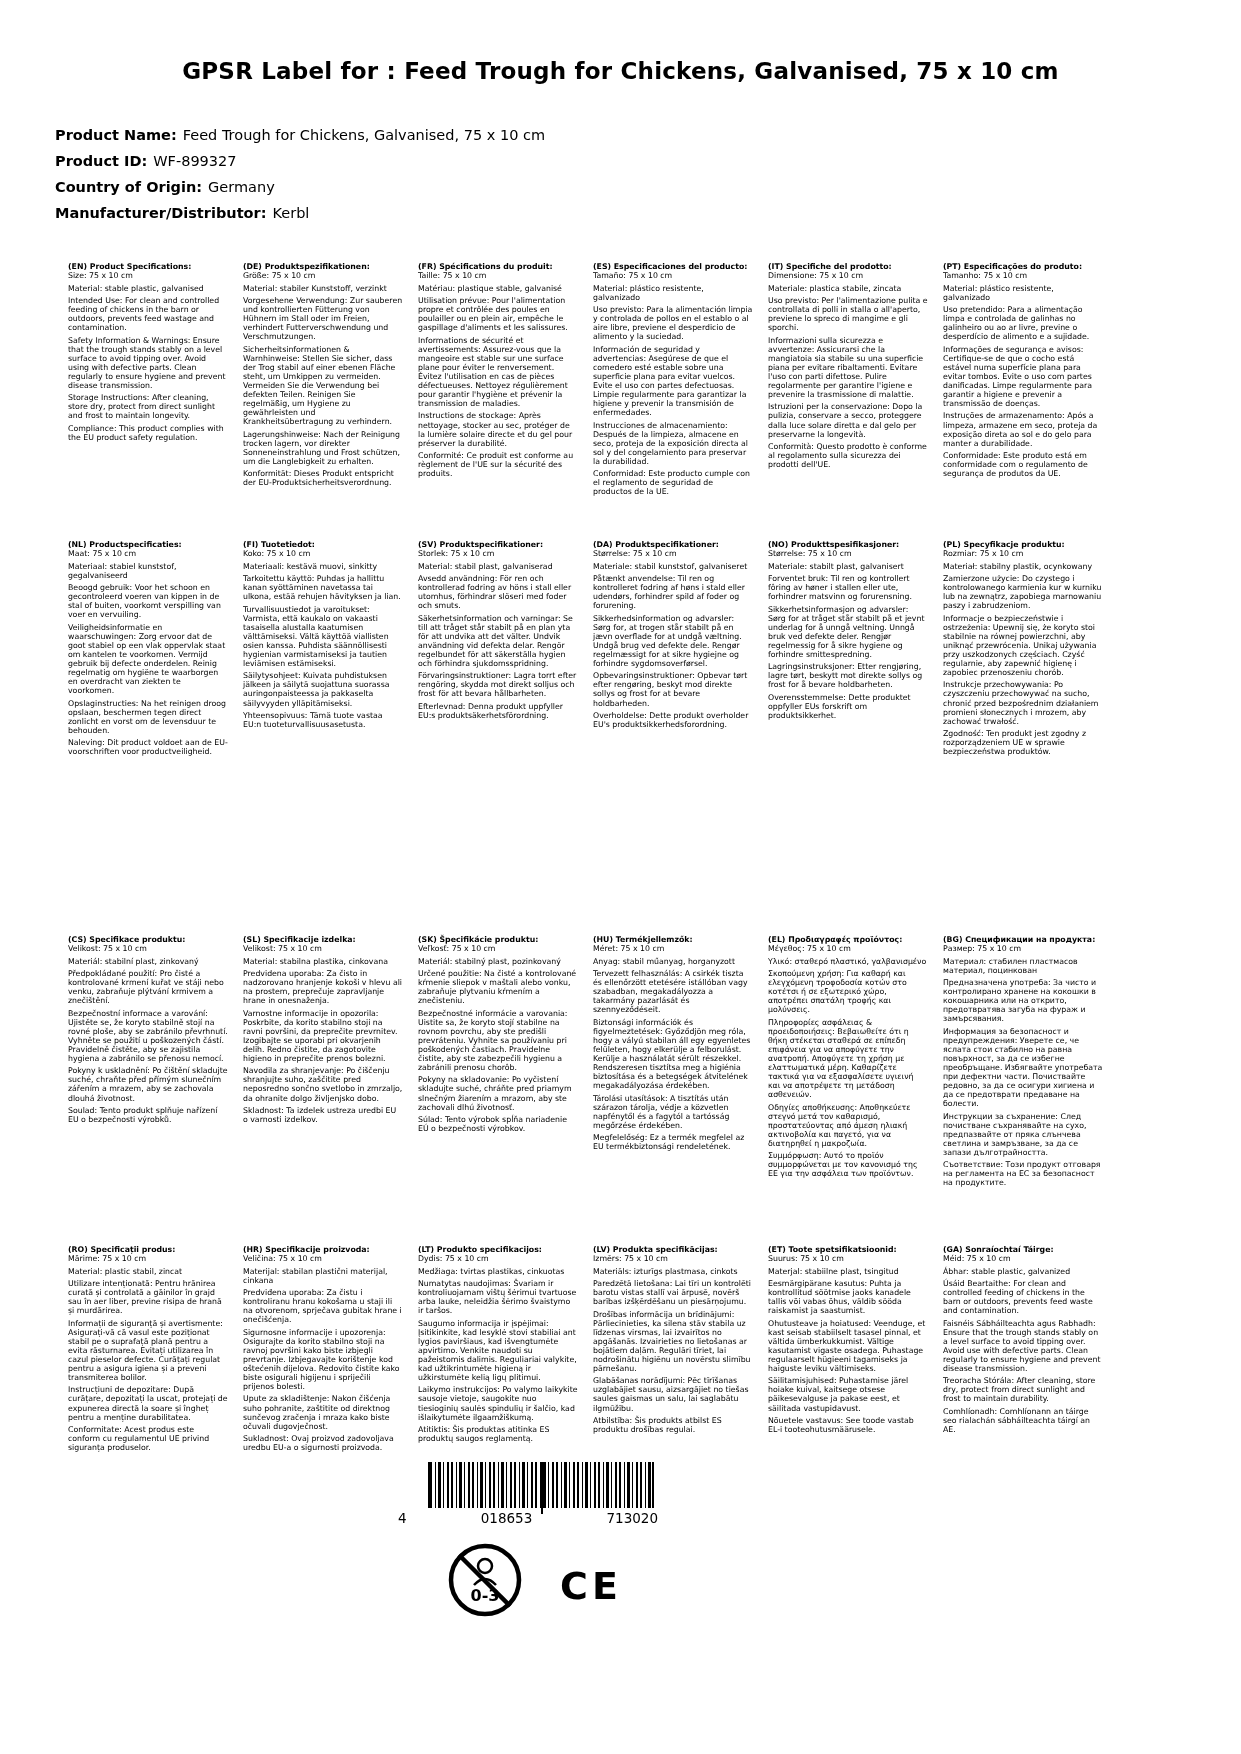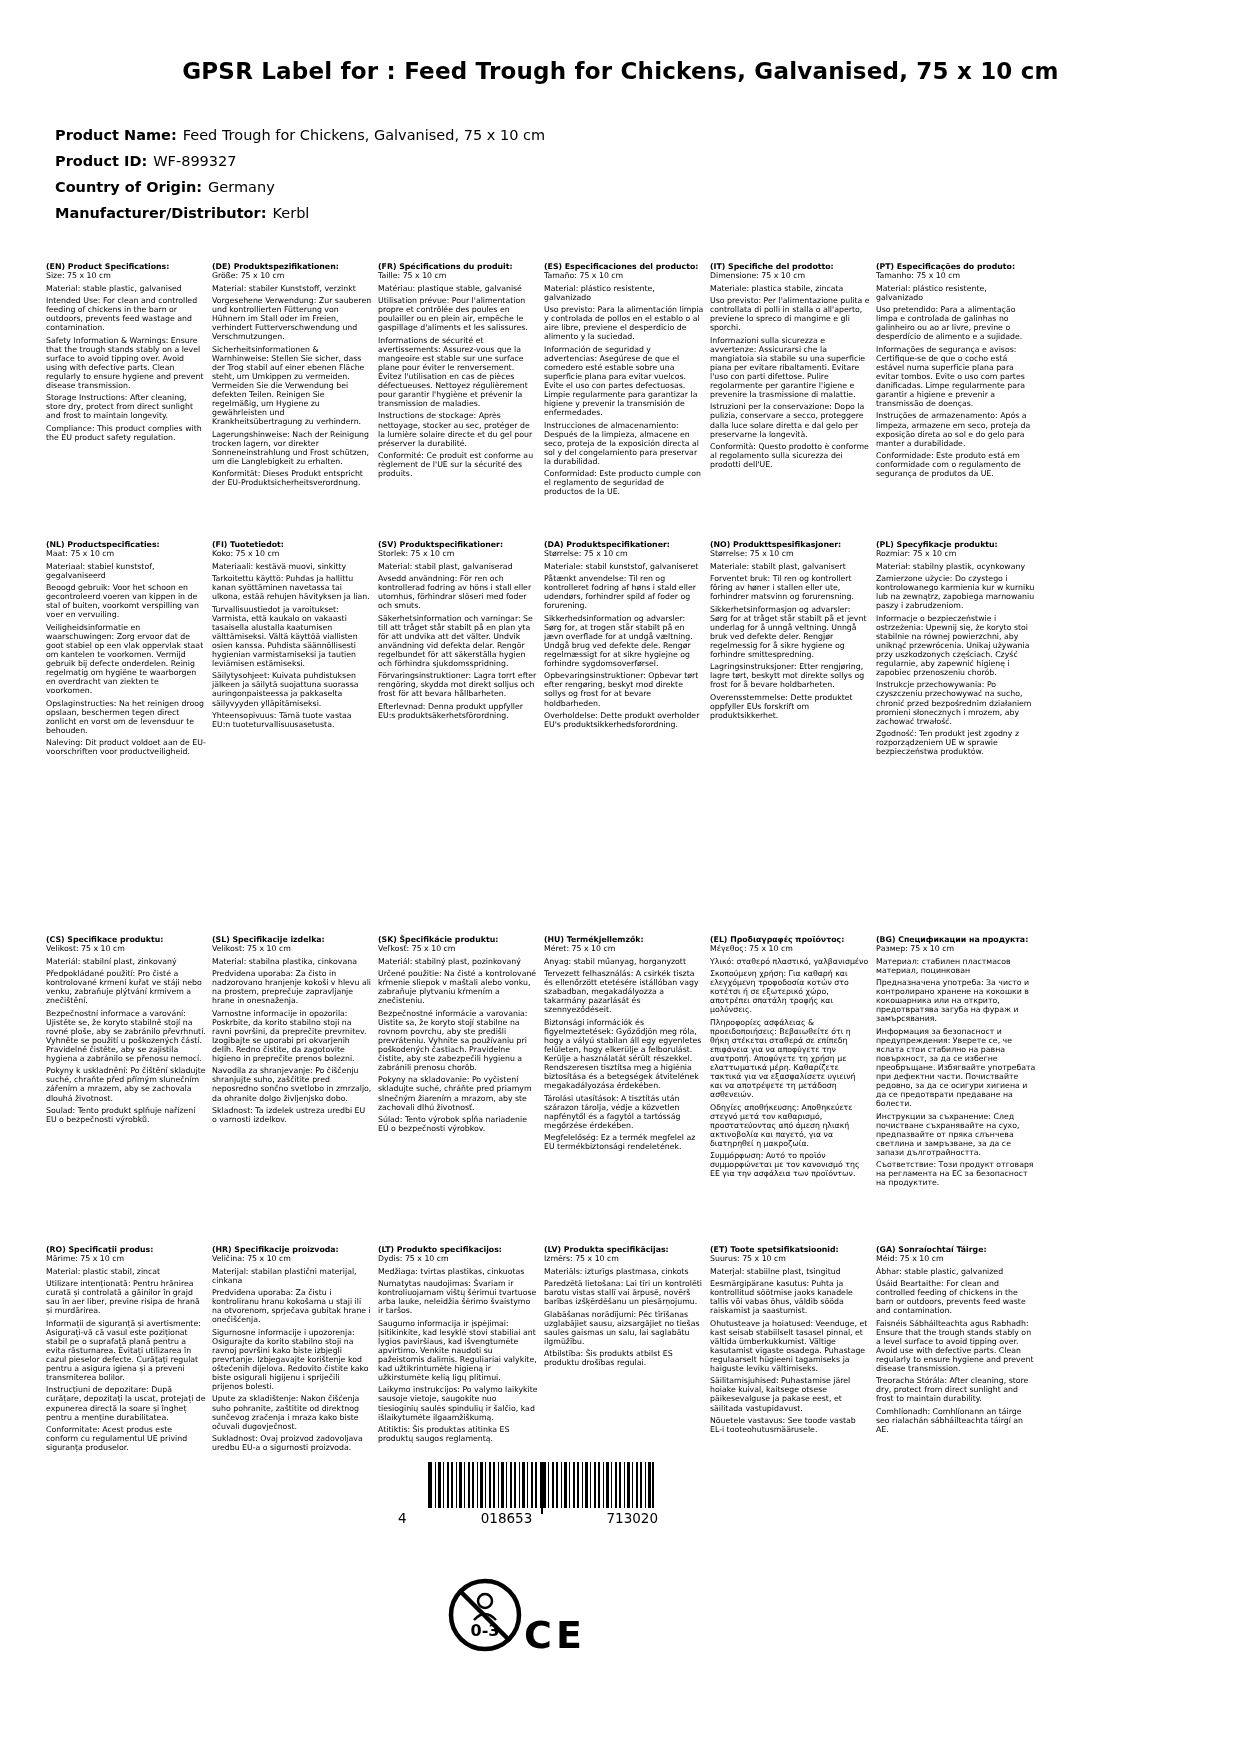--- a/index.html
+++ b/index.html
@@ -11,22 +11,22 @@
   .page-title {
     margin:58px 40px 0 40px; text-align:center;
     font-size:23px; font-weight:bold; letter-spacing:0.2px;
   }
   .product-info { position:absolute; top:122px; left:55px; width:1130px; }
   .pi-row { font-size:14.5px; line-height:26px; }
   .pi-label { font-weight:bold; }
   .pi-value { font-weight:normal; padding-left:6px;margin-top:36px; }
 
   .grid {
-    position:absolute; top:262px; left:46px;
-    display:grid; grid-template-columns:repeat(6,160px); column-gap:6px;
+    position:absolute; top:262px; left:68px;
+    display:grid; grid-template-columns:repeat(6,160px); column-gap:15px;
     grid-template-rows:278px 395px 310px 300px;
   }
   .lang-block { font-size:7.8px; line-height:1.16; overflow:visible; }
   .lang-heading { font-weight:bold; }
   .spec-par { margin:3.5px 0 0 0; }
   .spec-par.first { margin-top:0; }
 
   .barcode { position:absolute; top:1462px; left:398px; width:262px; }
   .barcode-bars {
     width:222px; height:46px; margin-left:30px;
@@ -40,22 +40,22 @@
     position:relative;
   }
   .barcode-bars::after {
     content:""; position:absolute; left:50%; top:0; width:2px; height:52px; background:#000;
   }
   .barcode-digits {
     display:flex; justify-content:space-between; width:260px;
     font-size:13.5px; margin-top:2px;
   }
   .bottom-icons {
-    position:absolute; top:1576px; left:446px;
-    display:flex; align-items:flex-end;
+    position:absolute; top:1541px; left:446px;
+    display:flex; gap:36px; align-items:flex-start;
   }
   .ce-mark {
     margin-top:26px; font-size:38px; font-weight:bold; letter-spacing:4px; line-height:1;
   }
 </style>
 </head>
 <body>
 
 <h1 class="page-title">GPSR Label for : Feed Trough for Chickens, Galvanised, 75 x 10 cm</h1>
 
@@ -283,20 +283,21 @@
       <p class="spec-par">Saugumo informacija ir įspėjimai: Įsitikinkite, kad lesyklė stovi stabiliai ant lygios paviršiaus, kad išvengtumėte apvirtimo. Venkite naudoti su pažeistomis dalimis. Reguliariai valykite, kad užtikrintumėte higieną ir užkirstumėte kelią ligų plitimui.</p>
       <p class="spec-par">Laikymo instrukcijos: Po valymo laikykite sausoje vietoje, saugokite nuo tiesioginių saulės spindulių ir šalčio, kad išlaikytumėte ilgaamžiškumą.</p>
       <p class="spec-par">Atitiktis: Šis produktas atitinka ES produktų saugos reglamentą.</p>
     </div>
 
   <div class="lang-block">
     <div class="lang-heading">(LV) Produkta specifikācijas:</div>
   <p class="spec-par first">Izmērs: 75 x 10 cm</p>
       <p class="spec-par">Materiāls: izturīgs plastmasa, cinkots</p>
       <p class="spec-par">Paredzētā lietošana: Lai tīri un kontrolēti barotu vistas stallī vai ārpusē, novērš barības izšķērdēšanu un piesārņojumu.</p>
+      <p class="spec-par">Drošības informācija un brīdinājumi: Pārliecinieties, ka silena stāv stabila uz līdzenas virsmas, lai izvairītos no apgāšanās. Izvairieties no lietošanas ar bojātiem daļām. Regulāri tīriet, lai nodrošinātu higiēnu un novērstu slimību pārnešanu.</p>
       <p class="spec-par">Glabāšanas norādījumi: Pēc tīrīšanas uzglabājiet sausu, aizsargājiet no tiešas saules gaismas un salu, lai saglabātu ilgmūžību.</p>
       <p class="spec-par">Atbilstība: Šis produkts atbilst ES produktu drošības regulai.</p>
     </div>
 
   <div class="lang-block">
     <div class="lang-heading">(ET) Toote spetsifikatsioonid:</div>
   <p class="spec-par first">Suurus: 75 x 10 cm</p>
       <p class="spec-par">Materjal: stabiilne plast, tsingitud</p>
       <p class="spec-par">Eesmärgipärane kasutus: Puhta ja kontrollitud söötmise jaoks kanadele tallis või vabas õhus, väldib sööda raiskamist ja saastumist.</p>
       <p class="spec-par">Ohutusteave ja hoiatused: Veenduge, et kast seisab stabiilselt tasasel pinnal, et vältida ümberkukkumist. Vältige kasutamist vigaste osadega. Puhastage regulaarselt hügieeni tagamiseks ja haiguste leviku vältimiseks.</p>

